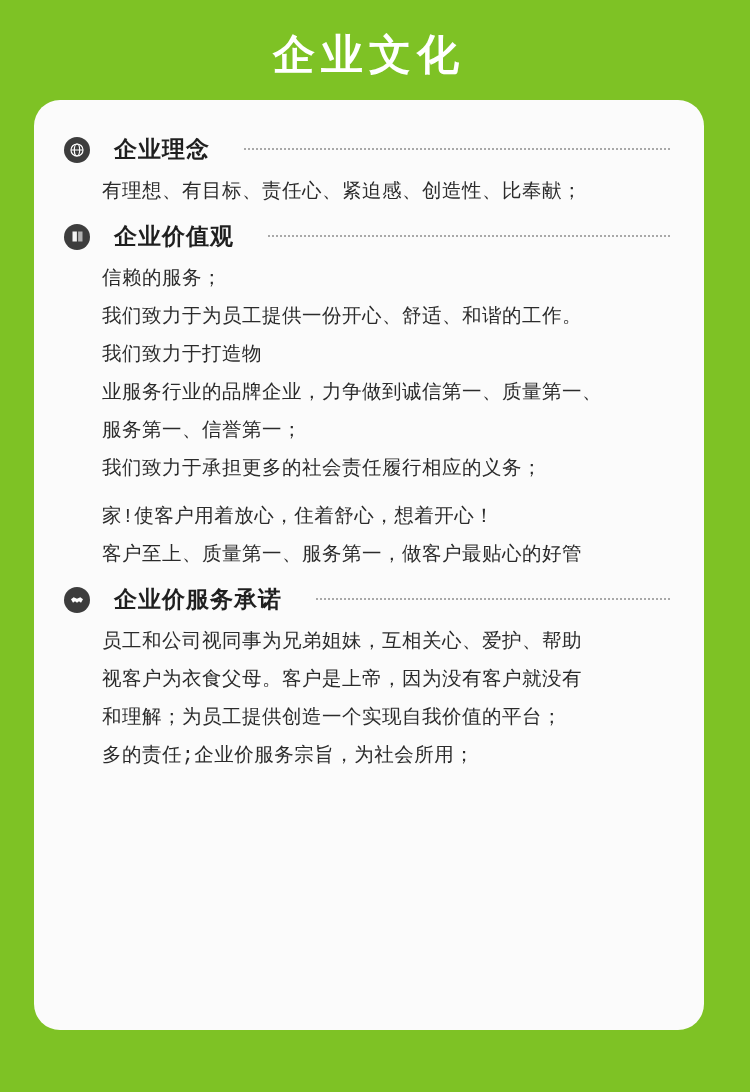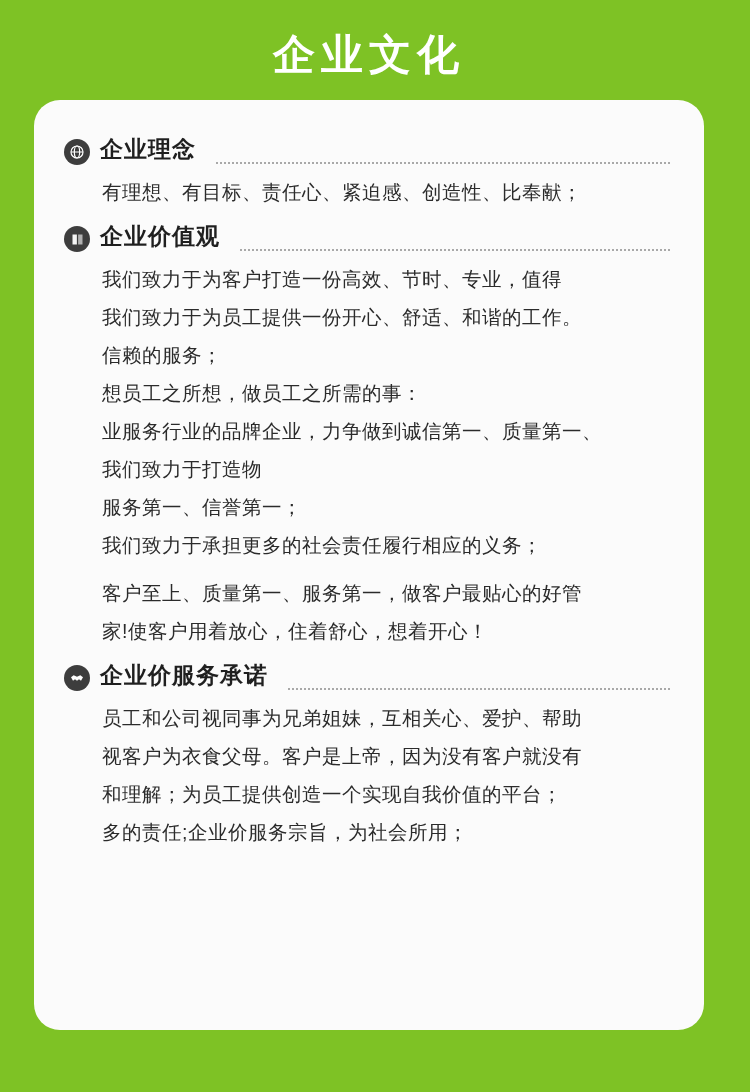--- a/index.html
+++ b/index.html
@@ -41,22 +41,22 @@
     border-radius: 26px;
     box-sizing: border-box;
     padding: 34px 30px 20px 30px;
     overflow: hidden;
   }
   .section {
     margin-bottom: 10px;
   }
   .section-head {
     display: flex;
-    align-items: flex-end;
-    gap: 10px;
+    align-items: center;
+    gap: 24px;
     margin-bottom: 8px;
   }
   .icon-badge {
     width: 26px;
     height: 26px;
     border-radius: 50%;
     background: #3d3d3d;
     color: #ffffff;
     display: flex;
     align-items: center;
@@ -79,20 +79,21 @@
     flex: 1 1 auto;
     height: 1px;
     margin-left: 10px;
     margin-right: 4px;
     border-top: 2px dotted #9b9b9b;
     opacity: 0.85;
   }
   .section-body {
     padding-left: 38px;
     padding-right: 4px;
+    font-family: Liberation Mono, monospace;
   }
   .para {
     font-size: 19.5px;
     color: #2b2b2b;
     line-height: 1.95;
     letter-spacing: 0.5px;
     margin: 0;
     white-space: pre-wrap;
   }
 </style>
@@ -127,35 +128,33 @@
         <span class="icon-badge">
           <svg width="15" height="15" viewBox="0 0 24 24" fill="#ffffff">
             <path d="M4 4h7v16H4z" opacity="0.95"></path>
             <path d="M13 4h7v16h-7z" opacity="0.6"></path>
           </svg>
         </span>
         <span class="section-title">企业价值观</span>
         <span class="dotline"></span>
       </div>
       <div class="section-body">
-        <p class="para">我们致力于为客户打造一份高效、节时、专业，值得</p>
+        <p class="para">信赖的服务；</p>
         <p class="para">我们致力于为员工提供一份开心、舒适、和谐的工作。</p>
-        <p class="para">信赖的服务；</p>
-        <p class="para">想员工之所想，做员工之所需的事：</p>
+        <p class="para">我们致力于打造物</p>
         <p class="para">业服务行业的品牌企业，力争做到诚信第一、质量第一、</p>
-        <p class="para">我们致力于打造物</p>
         <p class="para">服务第一、信誉第一；</p>
         <p class="para">我们致力于承担更多的社会责任履行相应的义务；</p>
       </div>
     </div>
 
     <div class="section">
       <div class="section-body">
+        <p class="para">家!使客户用着放心，住着舒心，想着开心！</p>
         <p class="para">客户至上、质量第一、服务第一，做客户最贴心的好管</p>
-        <p class="para">家!使客户用着放心，住着舒心，想着开心！</p>
       </div>
     </div>
 
     <div class="section">
       <div class="section-head">
         <span class="icon-badge">
           <svg width="16" height="16" viewBox="0 0 24 24" fill="#ffffff">
             <path d="M3 11l4-3 5 2 5-2 4 3-3 5-3-2-3 2-3-2-3 2z"></path>
           </svg>
         </span>

